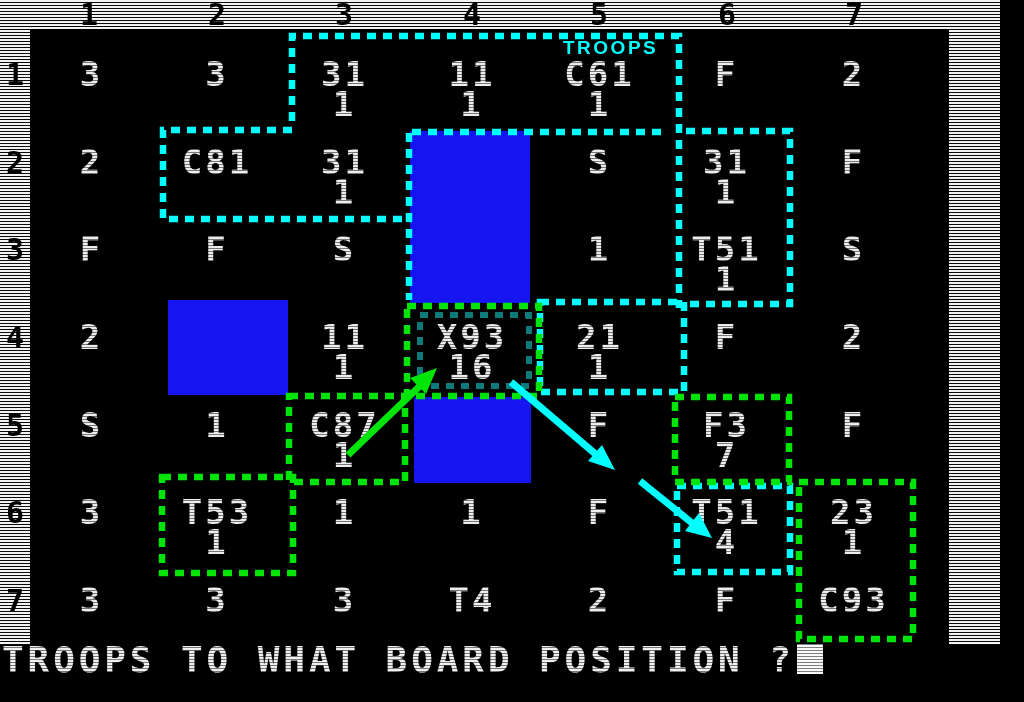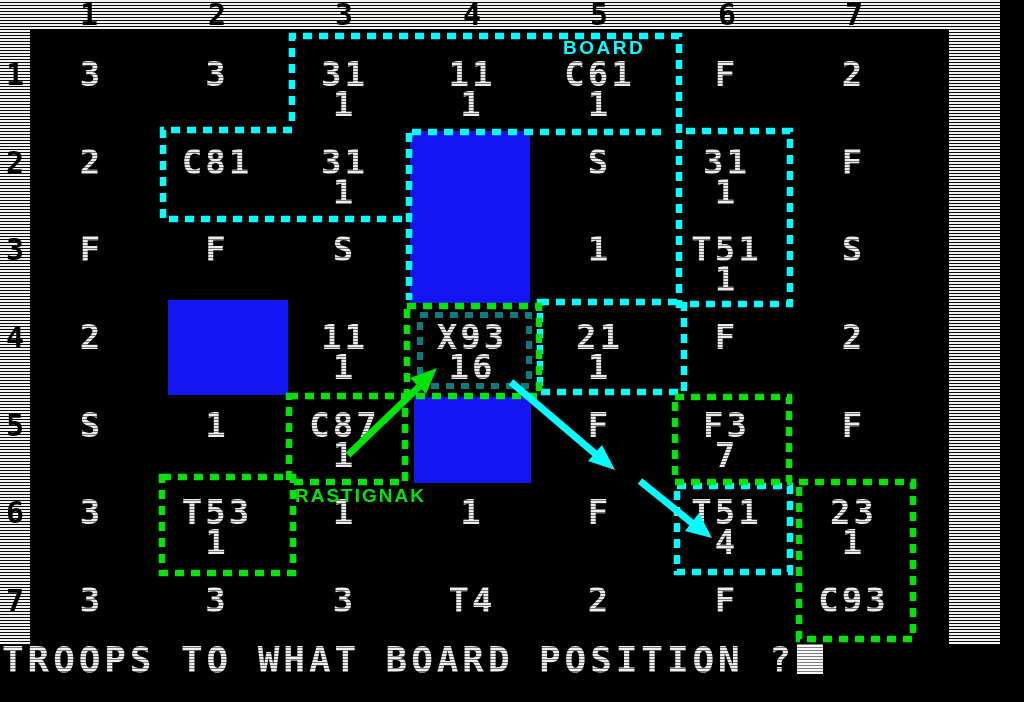--- a/index.html
+++ b/index.html
@@ -63,22 +63,21 @@
       <rect x="675" y="397" width="114" height="85" class="dash" stroke="#00e408"></rect>
       <rect x="799" y="482" width="114" height="157" class="dash" stroke="#00e408"></rect>
       <line x1="348" y1="455" x2="423" y2="383" class="shaft" stroke="#00e408"></line>
       <polygon points="437,368 426,394 410,378" fill="#00e408"></polygon>
       <line x1="511" y1="382" x2="599" y2="457" class="shaft" stroke="#00ffff"></line>
       <polygon points="615,470 588,461 602,445" fill="#00ffff"></polygon>
       <line x1="640" y1="481" x2="697" y2="527" class="shaft" stroke="#00ffff"></line>
       <polygon points="712,538 685,531 699,513" fill="#00ffff"></polygon>
     </svg>
 
-  <div class="label" id="scribe-label" style="color: rgb(0, 255, 255);">BOARD</div>
-  <div class="label" id="rastignak-label" style="color: rgb(0, 228, 8);">RASTIGNAK</div>
+  <div class="label" id="scribe-label" style="color: rgb(0, 255, 255);">TROOPS</div>
 <div class="colnum" style="left: 75px;">1</div>
     <div class="colnum" style="left: 203px;">2</div>
     <div class="colnum" style="left: 330px;">3</div>
     <div class="colnum" style="left: 458px;">4</div>
     <div class="colnum" style="left: 585px;">5</div>
     <div class="colnum" style="left: 713px;">6</div>
     <div class="colnum" style="left: 840px;">7</div>
     <div class="rownum" style="top: 60px;">1</div>
     <div class="rownum" style="top: 148px;">2</div>
     <div class="rownum" style="top: 235px;">3</div>

